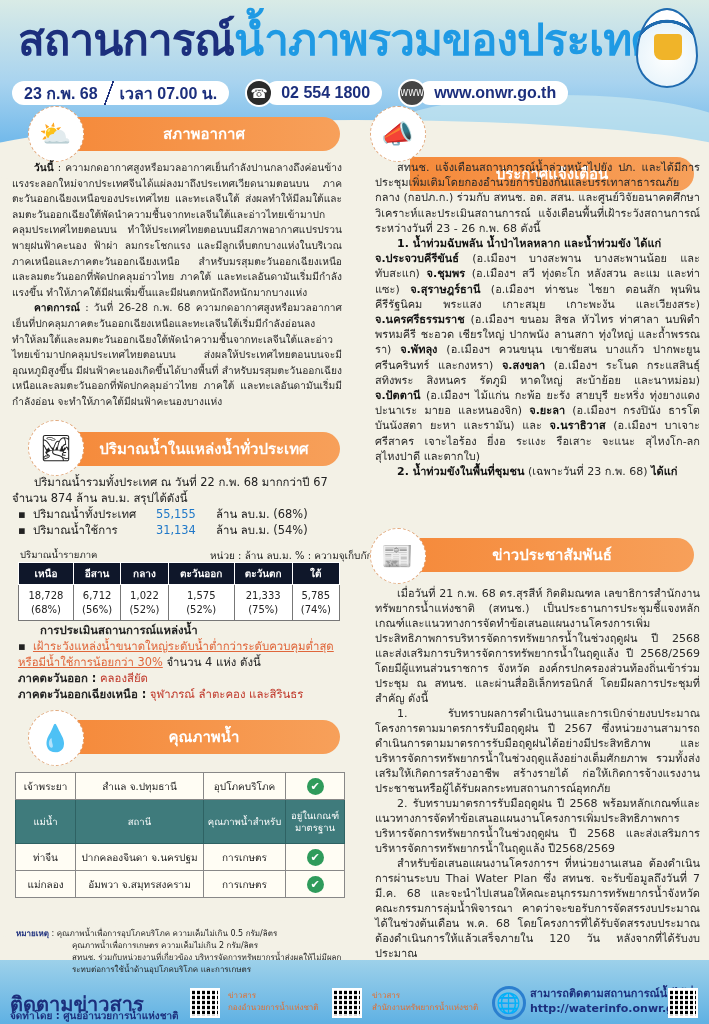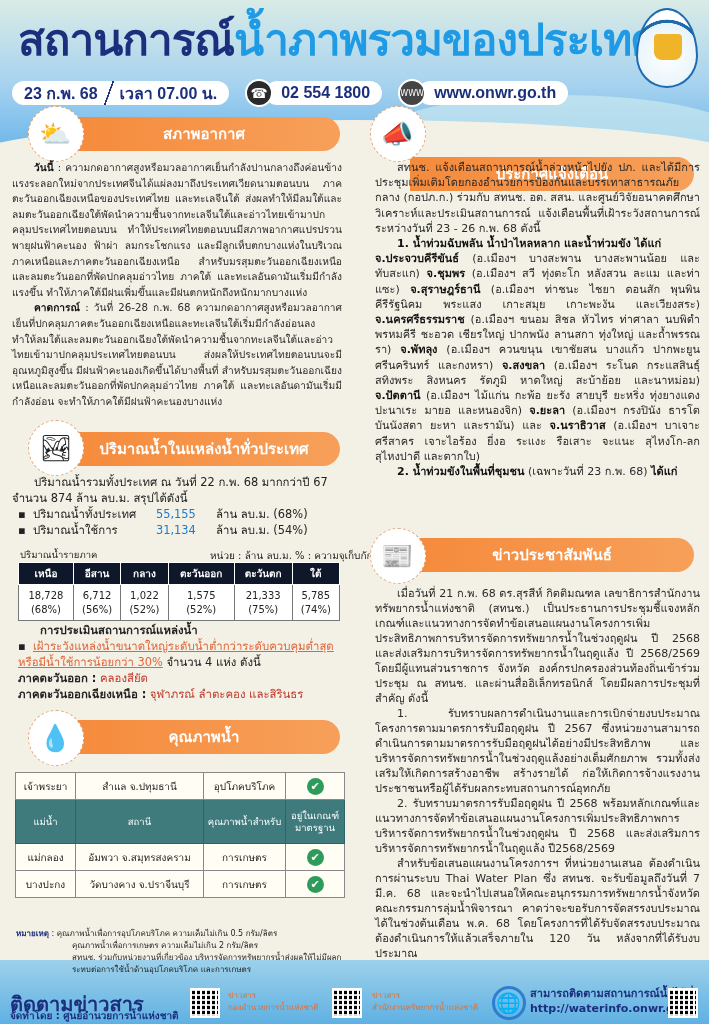--- a/index.html
+++ b/index.html
@@ -239,28 +239,28 @@
     <td>อุปโภคบริโภค</td>
     <td><span class="check">✔</span></td>
   </tr>
   <tr>
     <th style="width:60px">แม่น้ำ</th>
     <th style="width:128px">สถานี</th>
     <th style="width:82px">คุณภาพน้ำสำหรับ</th>
     <th>อยู่ในเกณฑ์มาตรฐาน</th>
   </tr>
   <tr>
+    <td>ท่าจีน</td>
+    <td>ปากคลองจินดา จ.นครปฐม</td>
+    <td>การเกษตร</td>
+    <td><span class="check">✔</span></td>
+  </tr>
+  <tr>
     <td>แม่กลอง</td>
     <td>อัมพวา จ.สมุทรสงคราม</td>
-    <td>การเกษตร</td>
-    <td><span class="check">✔</span></td>
-  </tr>
-  <tr>
-    <td>บางปะกง</td>
-    <td>วัดบางคาง จ.ปราจีนบุรี</td>
     <td>การเกษตร</td>
     <td><span class="check">✔</span></td>
   </tr>
 </tbody>
   </table>
 
 <div style="position:absolute; left:16px; top:928px; width:330px; font-size:8px; line-height:12px;">
   <div><b style="color:#1c2f7d">หมายเหตุ</b> <span>: คุณภาพน้ำเพื่อการอุปโภคบริโภค ความเค็มไม่เกิน 0.5 กรัม/ลิตร</span></div>
   <div style="padding-left:56px">คุณภาพน้ำเพื่อการเกษตร ความเค็มไม่เกิน 2 กรัม/ลิตร</div>
   <div style="padding-left:56px">สทนช. ร่วมกับหน่วยงานที่เกี่ยวข้อง บริหารจัดการทรัพยากรน้ำส่งผลให้ไม่มีผลกระทบต่อการใช้น้ำด้านอุปโภคบริโภค และการเกษตร</div>

